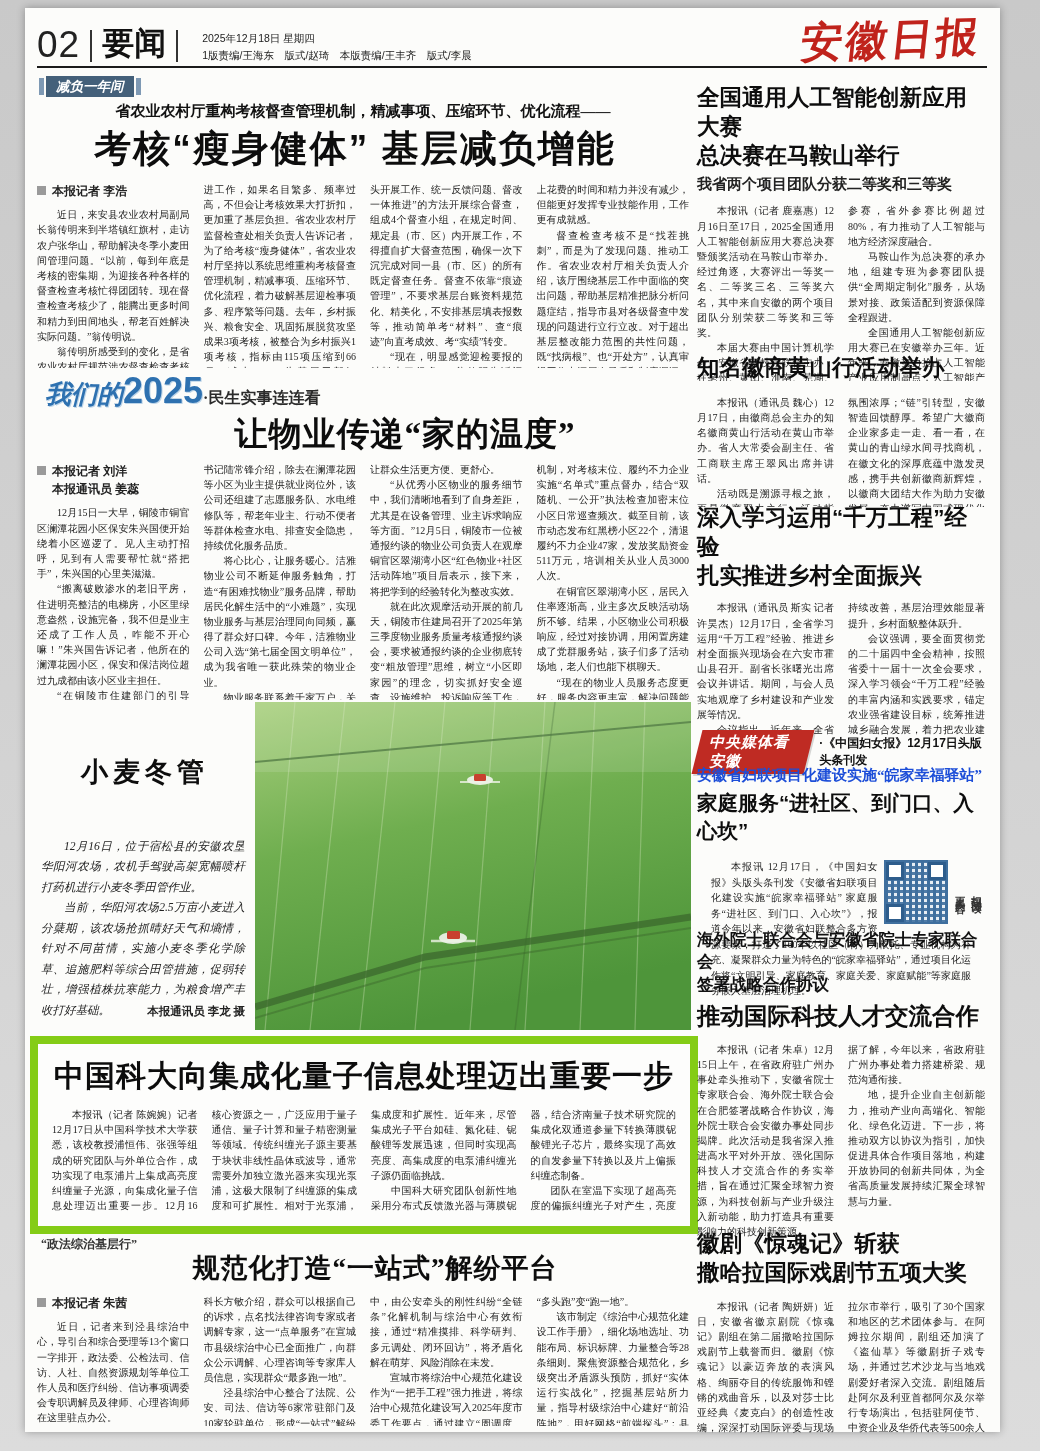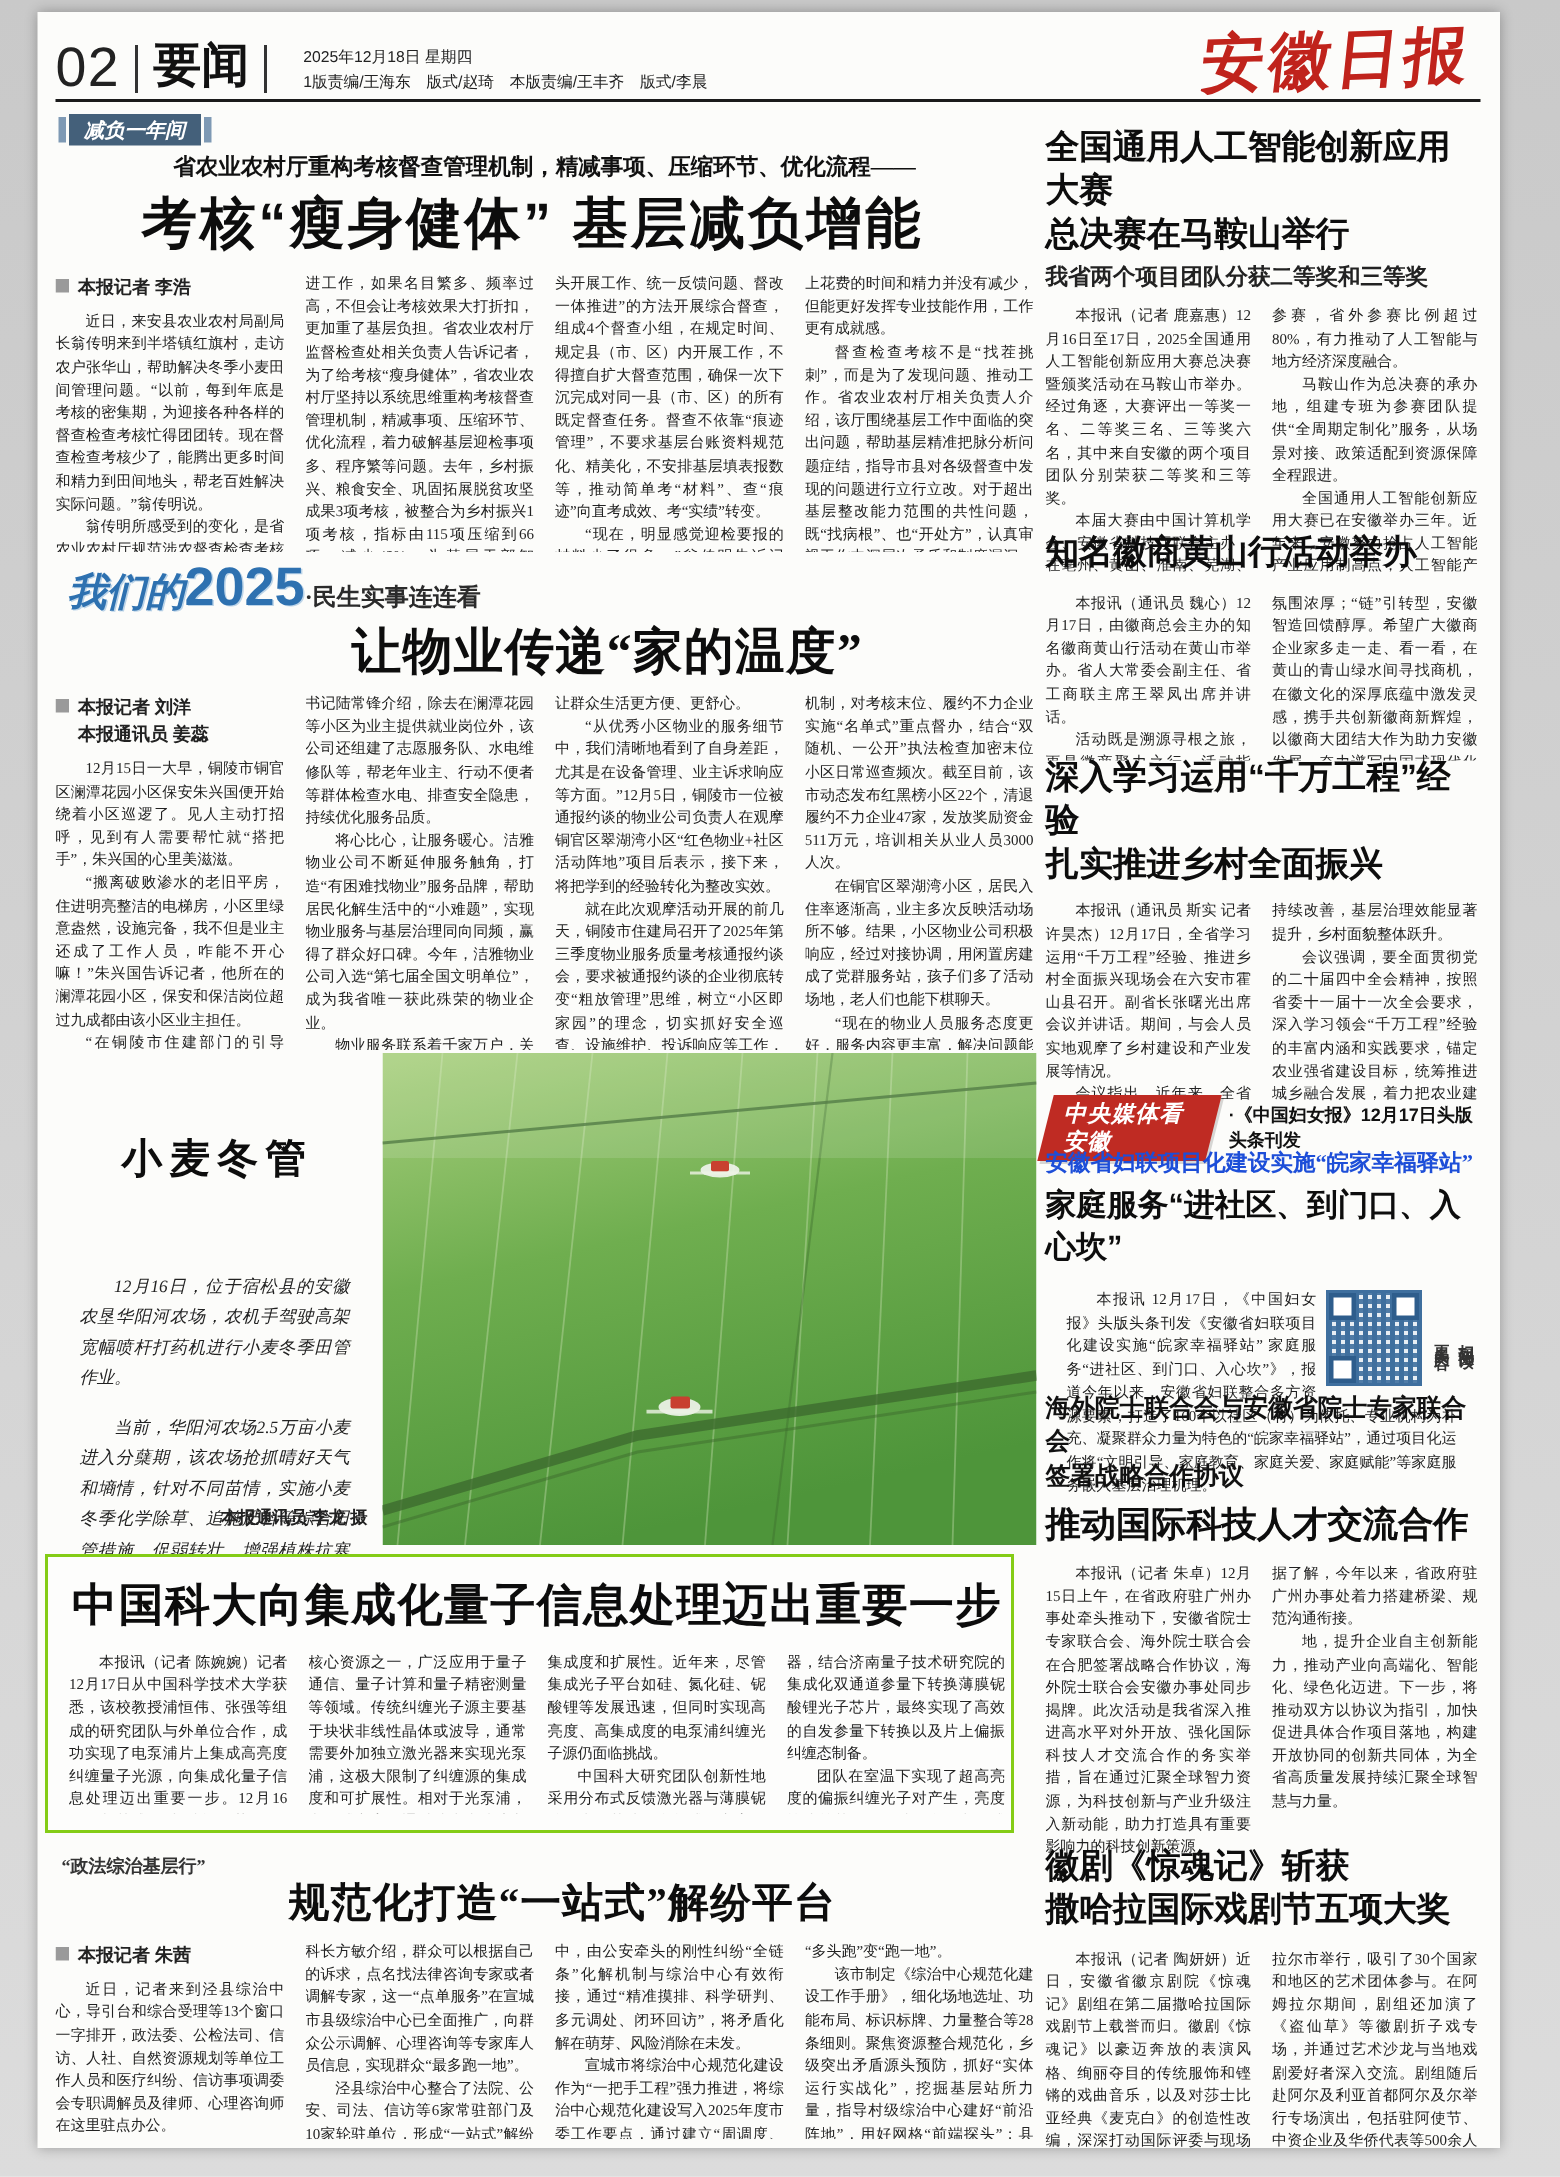--- a/index.html
+++ b/index.html
@@ -43,25 +43,25 @@
   .qr{width:56px;height:56px;background:
       repeating-linear-gradient(0deg,rgba(63,111,158,.9) 0 3px,rgba(255,255,255,0) 3px 6px),
       repeating-linear-gradient(90deg,#3f6f9e 0 3px,#e8eef4 3px 6px);
       outline:2px solid #3f6f9e;outline-offset:-1px;position:relative}
   .qr i{position:absolute;width:12px;height:12px;border:3px solid #2e5d8c;background:#fff}
   .qr i:nth-child(1){left:1px;top:1px}.qr i:nth-child(2){right:1px;top:1px}.qr i:nth-child(3){left:1px;bottom:1px}
   .qrcap{writing-mode:vertical-rl;white-space:pre-line;font-size:10.5px;font-weight:bold;letter-spacing:2px;color:#333;font-family:"Liberation Sans","DejaVu Sans",sans-serif}
   
   .phtitle{left:40px;top:746px;width:160px;text-align:center;font-size:27px;font-weight:bold;letter-spacing:5px;color:#0d0d0d}
   .phcap{left:16px;top:828px;width:204px;font-size:11.5px;line-height:1.78;font-style:italic;text-align:justify;color:#222}
-  .phcap p{margin:12px;text-indent:2em}
+  .phcap p{margin:0;text-indent:2em}
   .phcredit{left:16px;top:996px;width:204px;text-align:right;font-size:11.5px;font-weight:bold;color:#222}
   .photo{left:230px;top:694px;width:436px;height:328px;display:block}
   
-  .qbox{left:5px;top:1028px;width:624px;height:160px;border:2px solid #84cc16;background:#fdfdfc;padding:10px 4px 12px 14px}
+  .qbox{left:5px;top:1028px;width:624px;height:160px;border:8px solid #84cc16;background:#fdfdfc;padding:10px 14px 12px 14px}
   .qh{text-align:center;font-size:30px;font-weight:bold;letter-spacing:1px;color:#0c0c0c;margin:2px 0 10px 0}
   .qcols{height:108px}
   
   .zkick{left:16px;top:1228px;font-size:12px;font-weight:bold;color:#333}
   .zh{left:60px;top:1242px;width:580px;text-align:center;font-size:27px;font-weight:bold;letter-spacing:1px;color:#0d0d0d}
   .zcols{left:12px;top:1286px;width:652px;height:132px}
   
   .rr{left:672px;width:288px}
   .rh{font-weight:bold;color:#0d0d0d;line-height:1.28}
   .rh.l1{font-size:22.5px}

